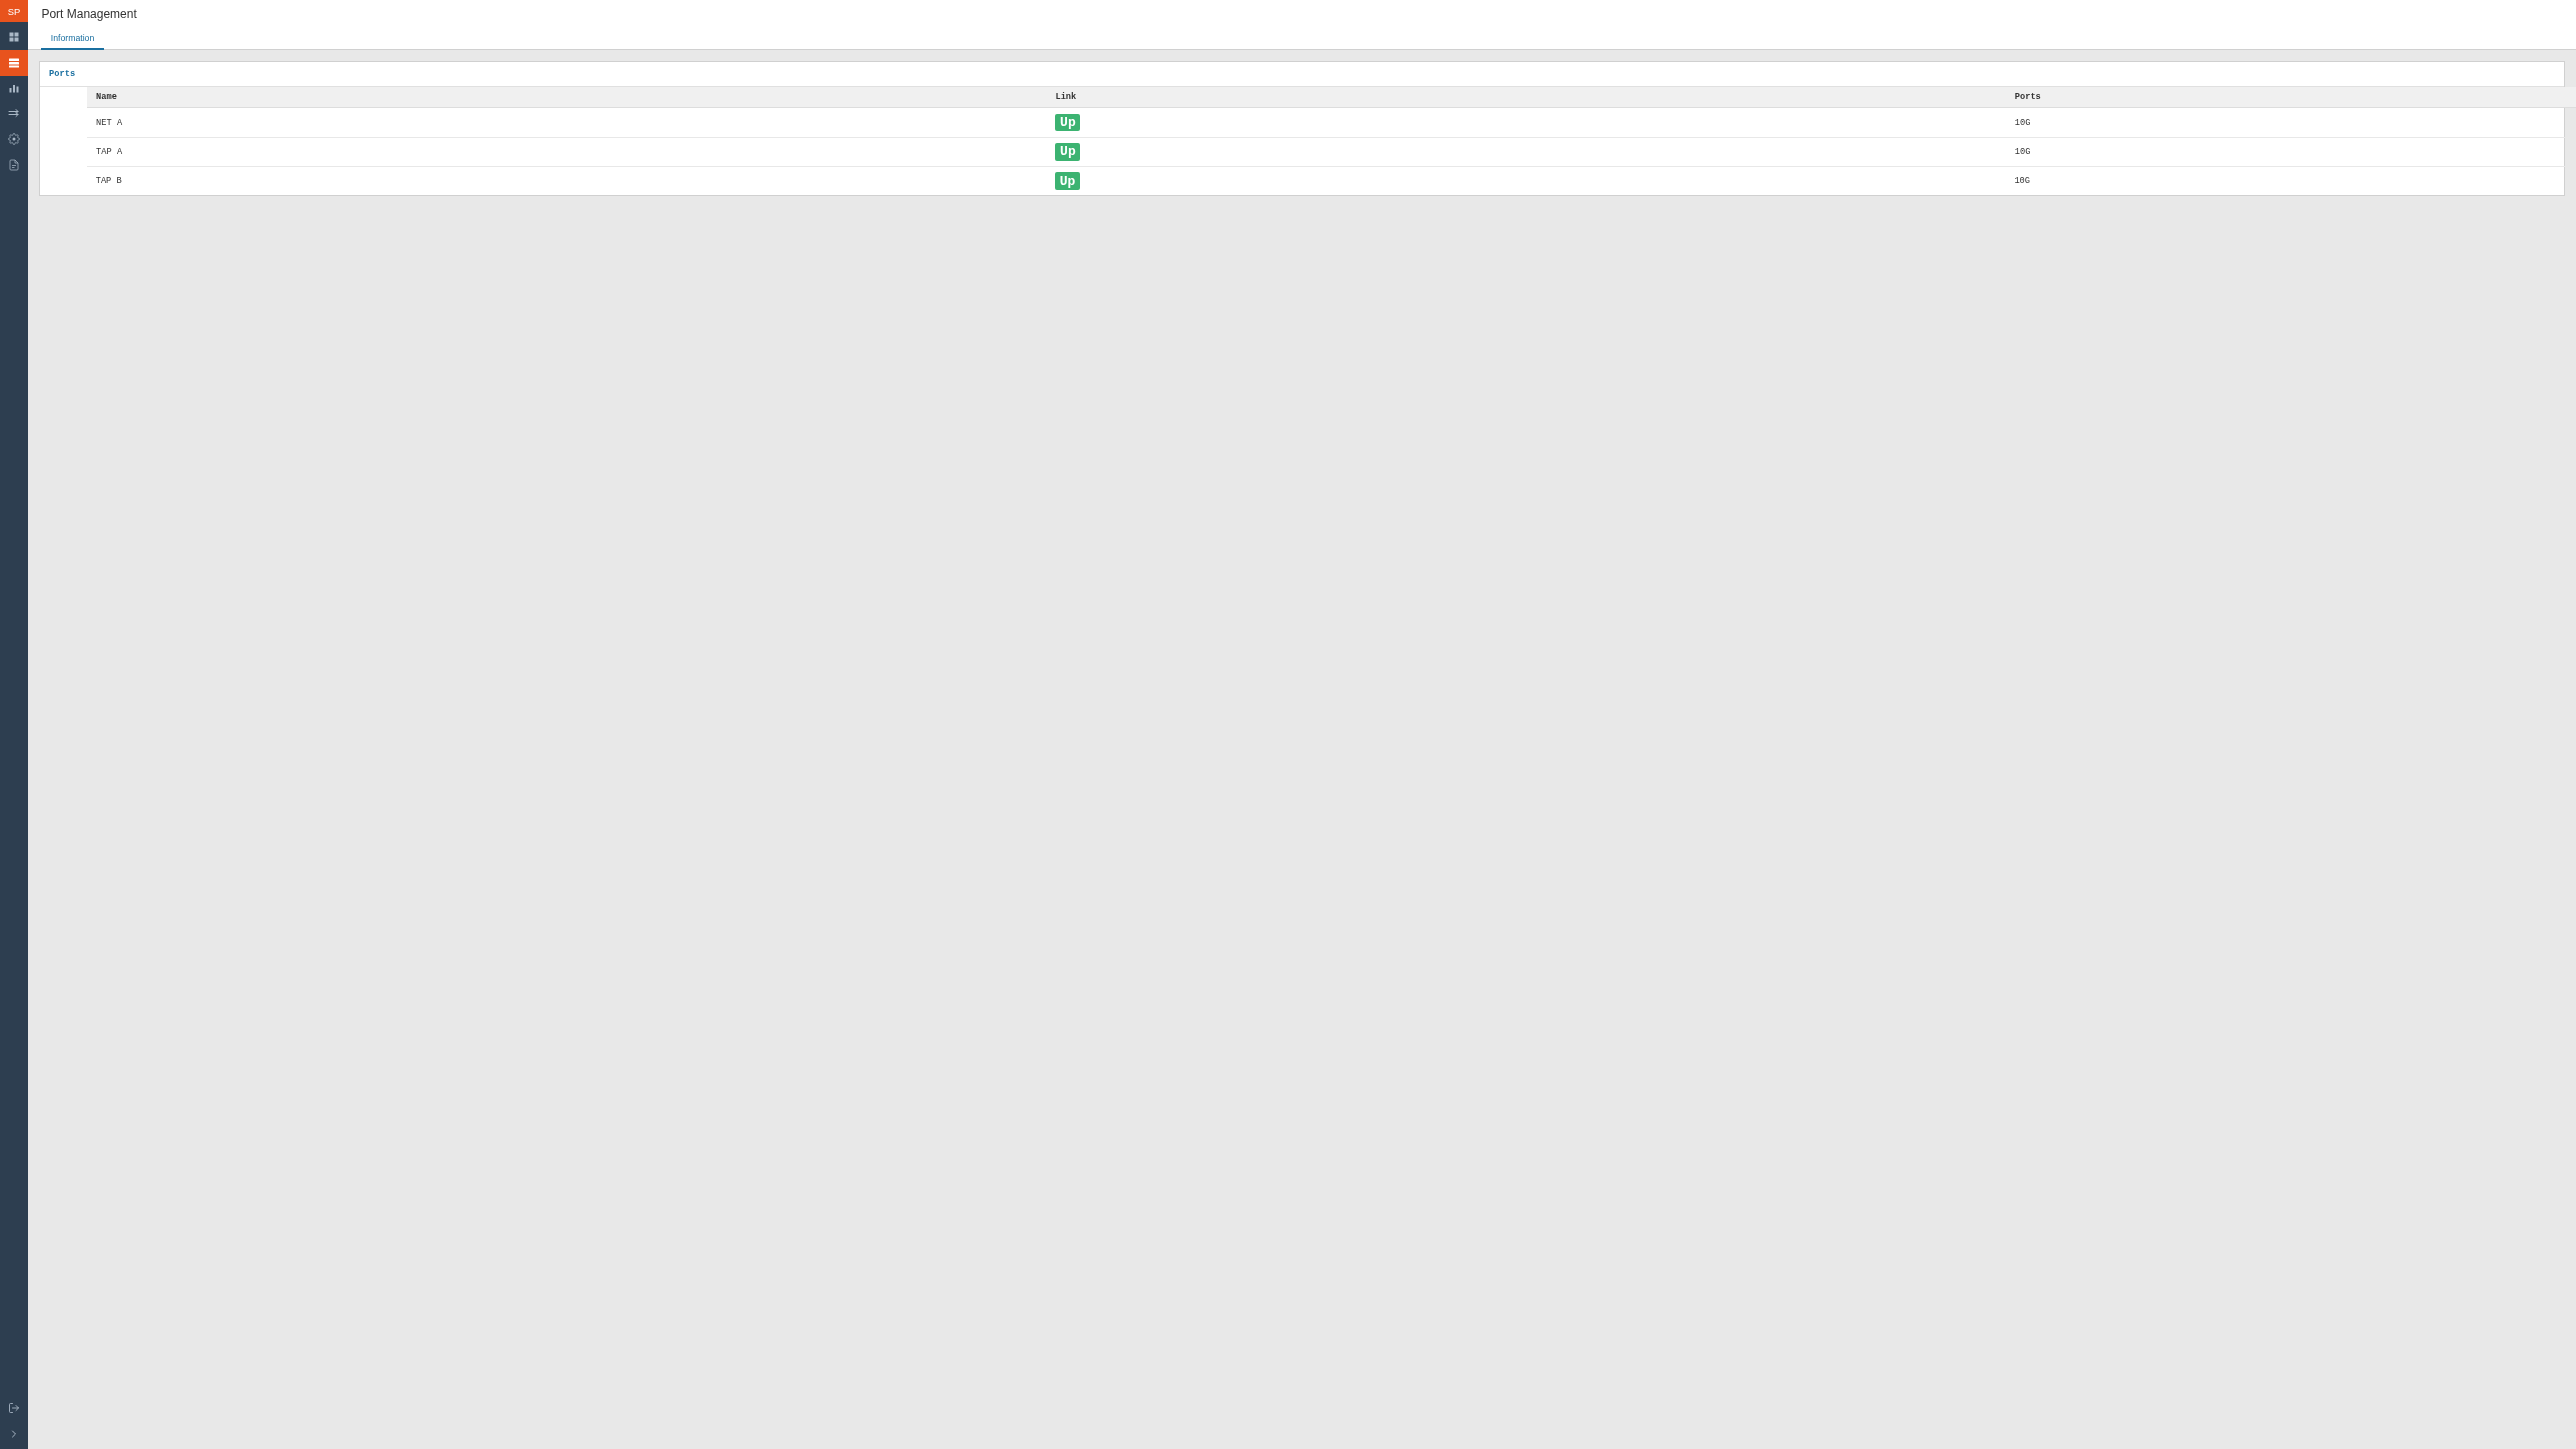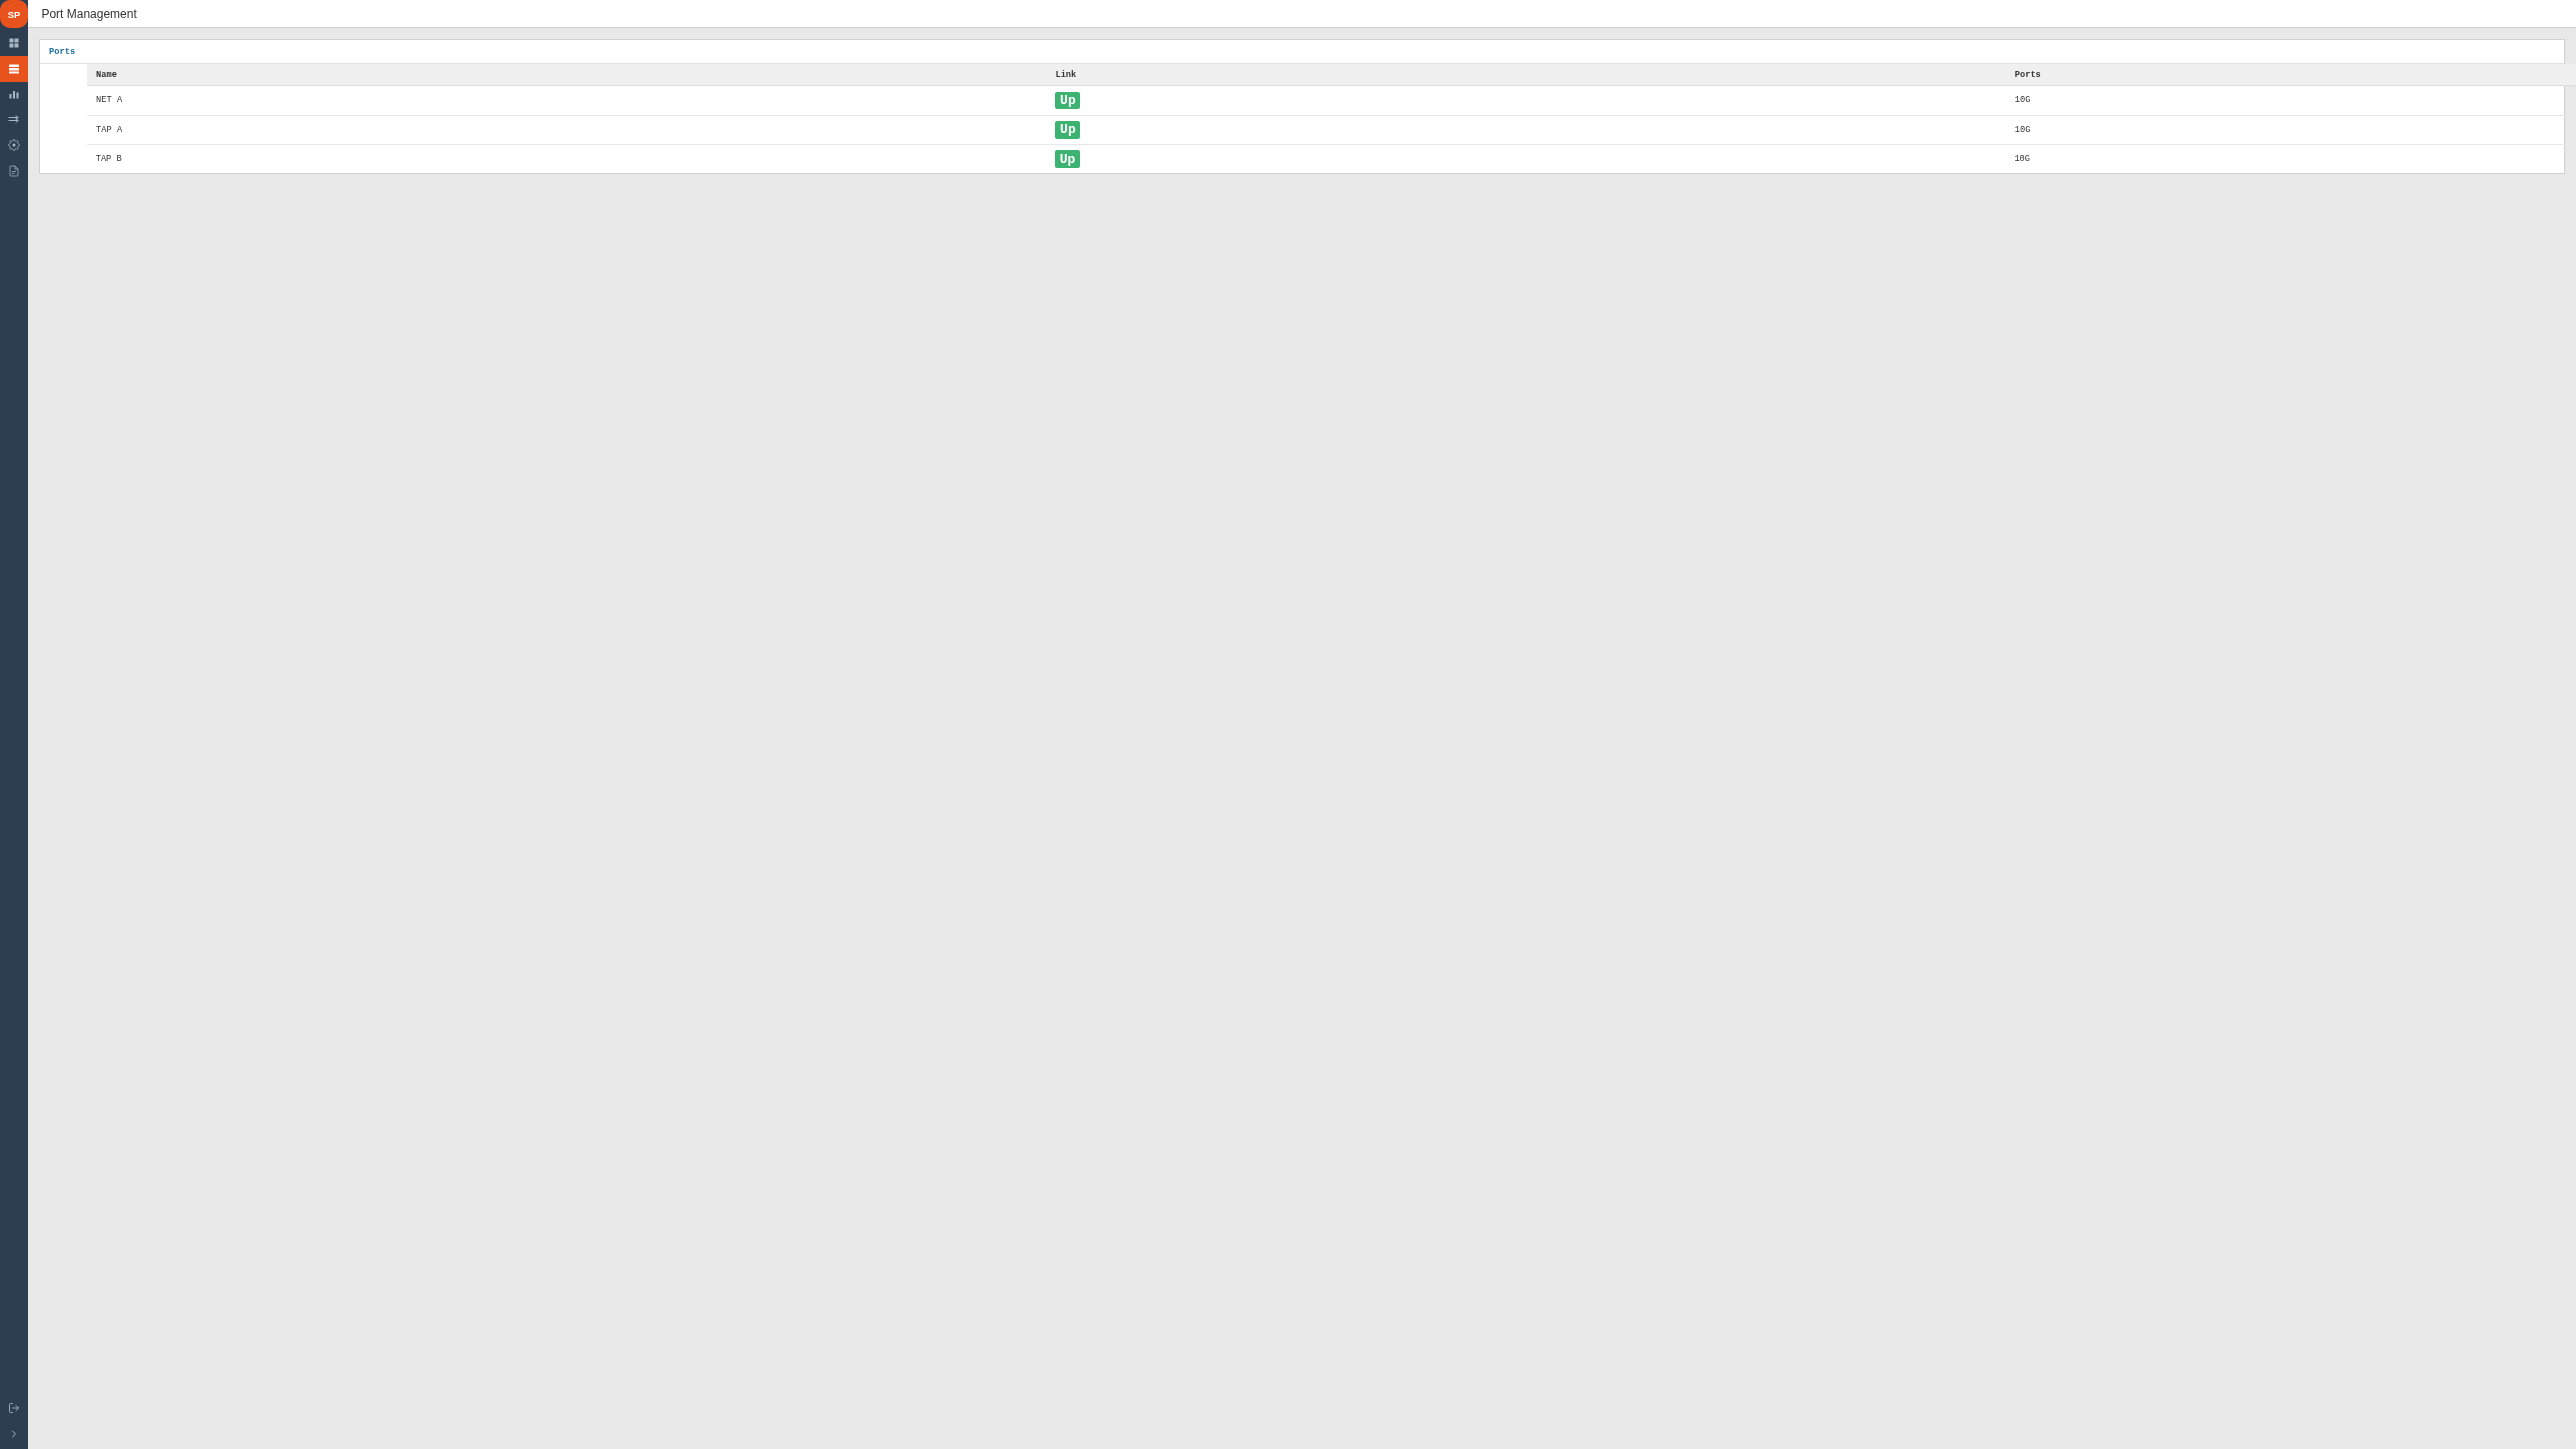--- a/index.html
+++ b/index.html
@@ -10,30 +10,29 @@
       width: 28px;
       background: #2d3e50;
       display: flex;
       flex-direction: column;
       align-items: center;
       padding-top: 0;
       flex-shrink: 0;
     }
     .sidebar-logo {
       width: 28px;
-      height: 28px;
+      height: 22px;
       background: #e8531d;
       display: flex;
       align-items: center;
       justify-content: center;
       color: white;
-      font-weight: bold;
+      font-weight: normal;
       font-size: 9.4px;
       margin-bottom: 2.7px;
-      border-radius: 10px;
     }
     .sidebar-item {
       width: 28px;
       height: 25.5px;
       display: flex;
       align-items: center;
       justify-content: center;
       color: #aab8c6;
       cursor: pointer;
       position: relative;
@@ -225,20 +224,23 @@
         <polyline points="9,18 15,12 9,6" stroke="currentColor" stroke-width="2" fill="none" stroke-linecap="round" stroke-linejoin="round"></polyline>
       </svg>
     </div>
   </div>
 </nav>
 
 <div class="main-content">
 
   <div class="page-header">
     <h1 class="page-title">Port Management</h1>
+    <div class="tabs">
+      <div class="tab active">Information</div>
+    </div>
   </div>
 
   <div class="content-area">
     <div class="content-panel">
 
       <div class="section-header">
         <span class="section-title">Ports</span>
       </div>
 
       <table class="ports-table">

